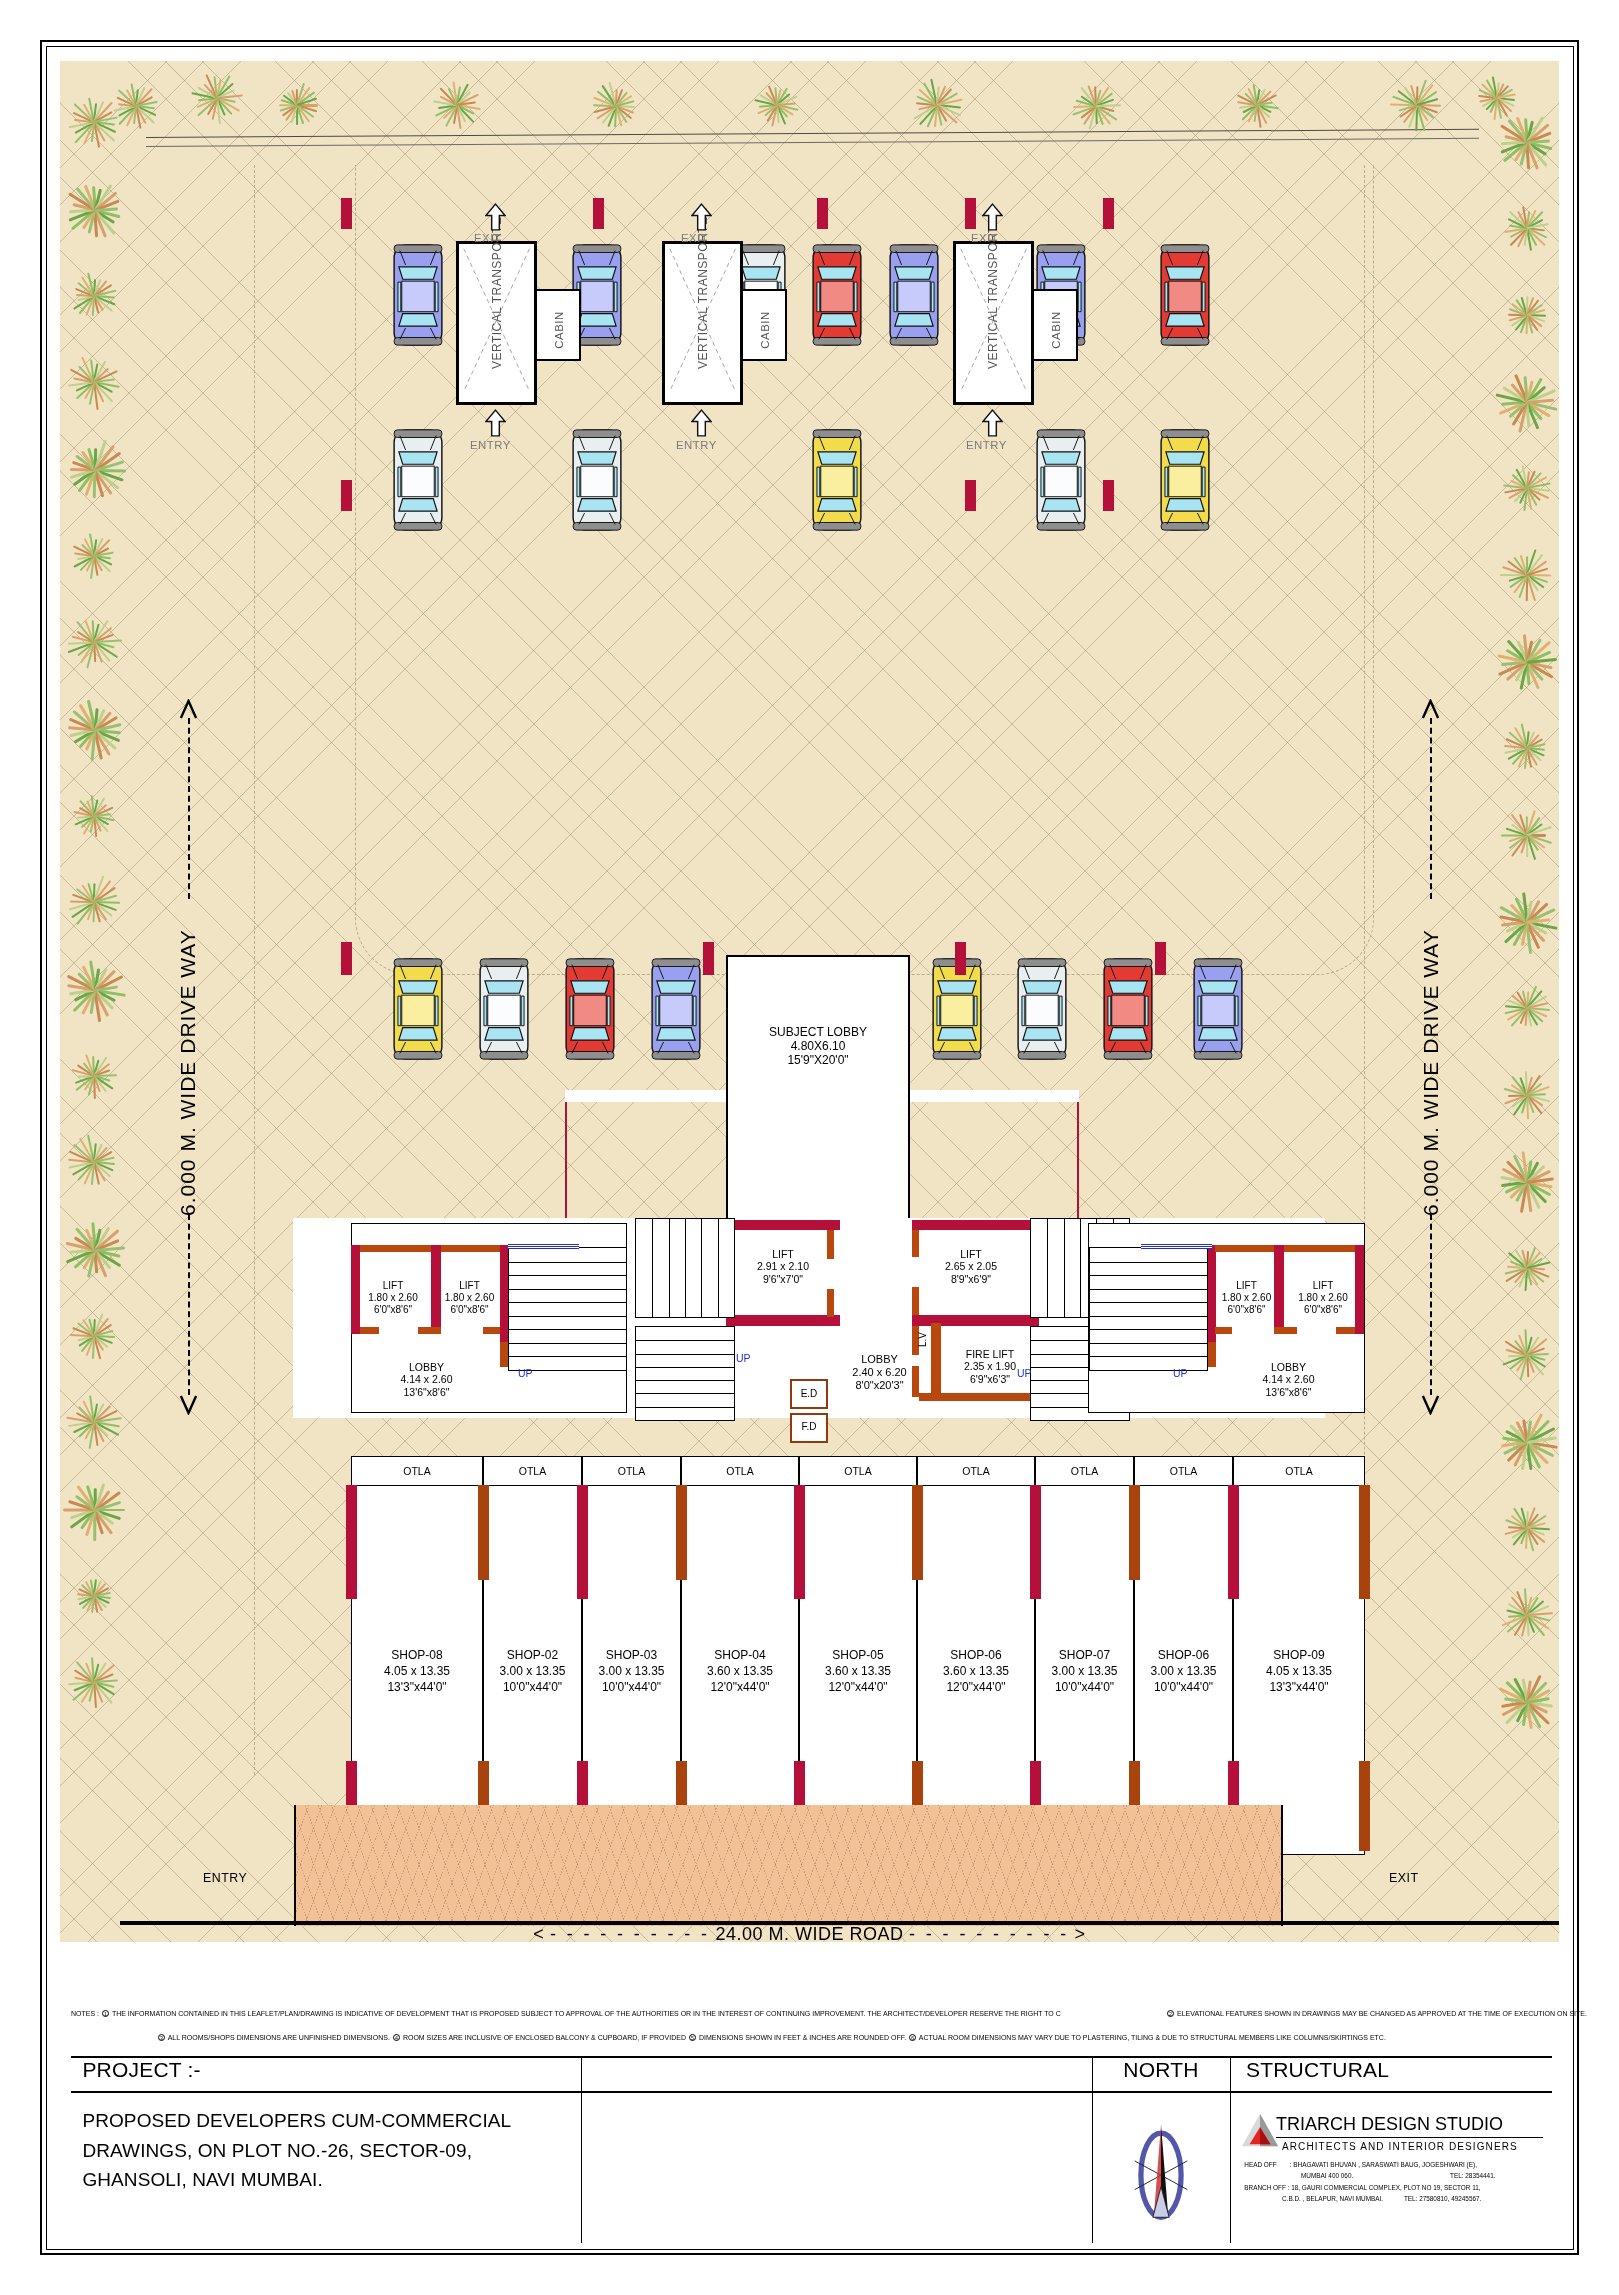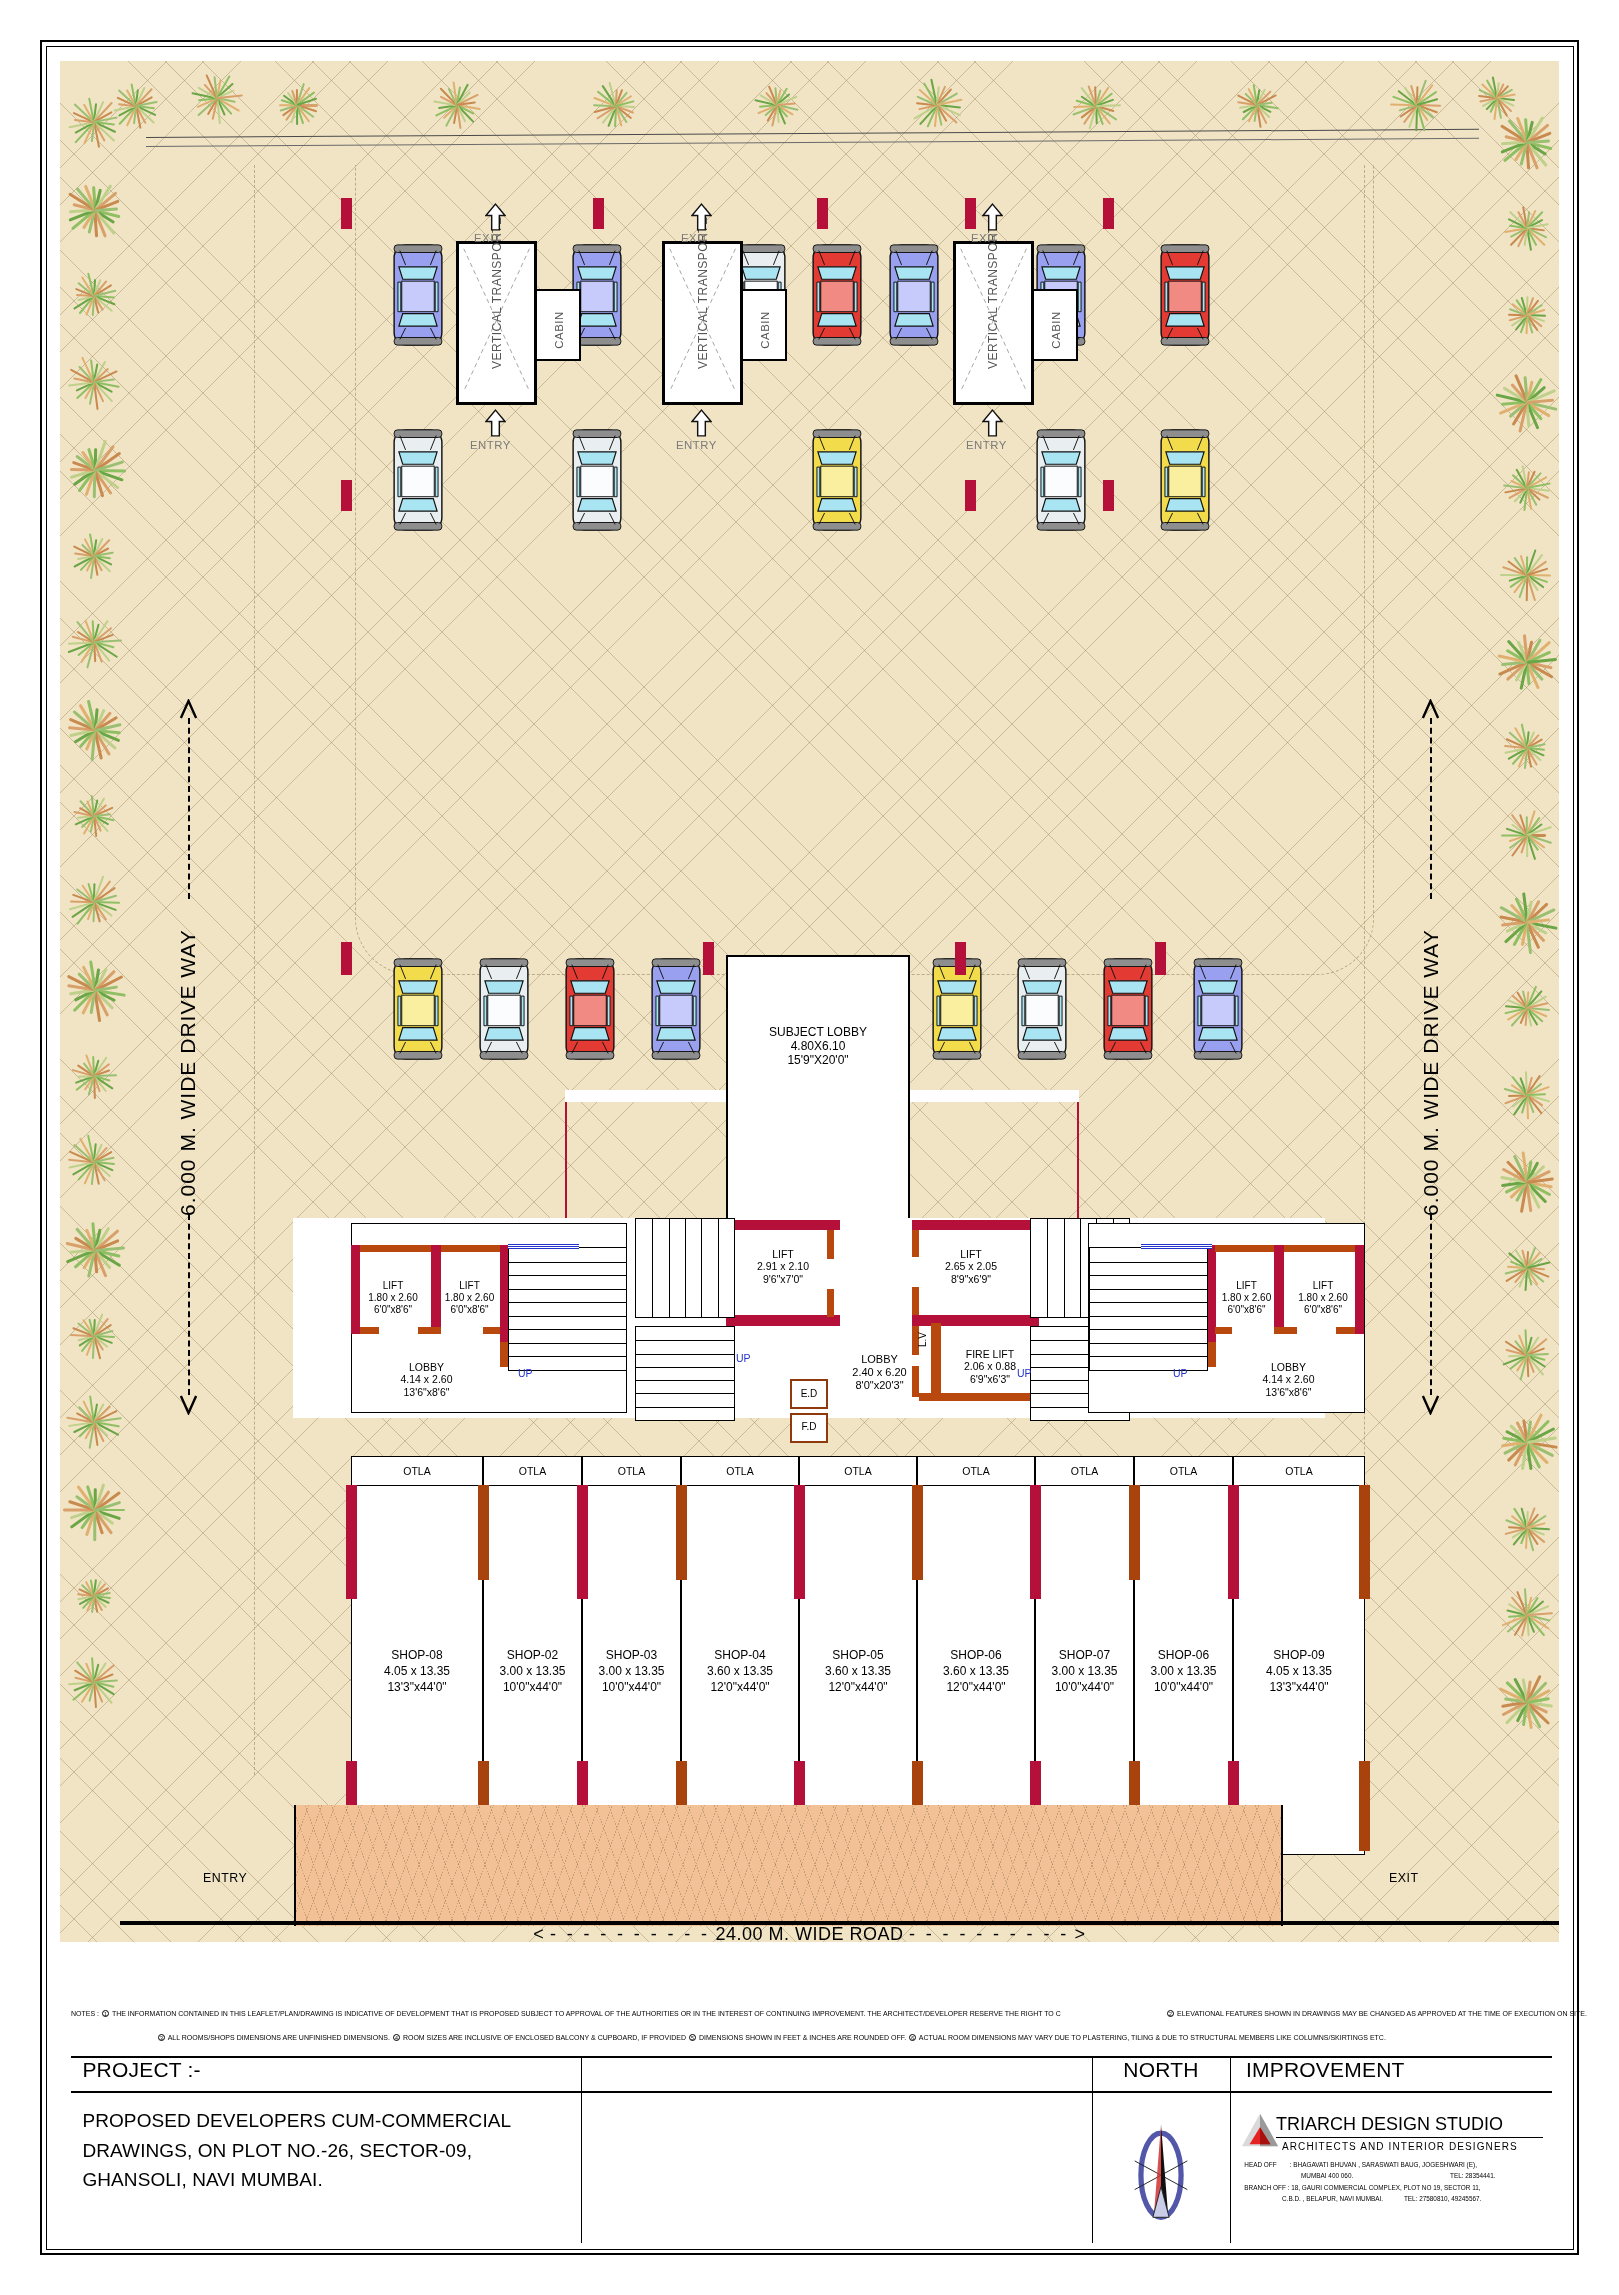--- a/index.html
+++ b/index.html
@@ -1653,21 +1653,21 @@
         <div>2.65 x 2.05</div>
         <div>8'9"x6'9"</div>
       </div>
 
       <div class="wall-br" style="left:852px;top:1265px;width:6.7px;height:29px;"></div>
       <div class="wall-br" style="left:852px;top:1305px;width:6.7px;height:31px;"></div>
       <div class="wall-br" style="left:871px;top:1262px;width:9.5px;height:76px;"></div>
       <div class="wall-br" style="left:859px;top:1332px;width:124px;height:7.6px;"></div>
       <div class="lbl" style="left:880px;top:1287px;width:100px;font-size:10.5px;">
         <div>FIRE LIFT</div>
-        <div>2.06 x 0.88</div>
+        <div>2.35 x 1.90</div>
         <div>6'9"x6'3"</div>
       </div>
       <div class="lbl" style="left:857px;top:1286px;font-size:10px;transform:rotate(-90deg);transform-origin:left top;">L.V</div>
 
       <div class="lbl" style="left:772px;top:1292px;width:95px;font-size:11px;">
         <div>LOBBY</div>
         <div>2.40 x 6.20</div>
         <div>8'0"x20'3"</div>
       </div>
 
@@ -1954,21 +1954,21 @@
       <span>DIMENSIONS SHOWN IN FEET &amp; INCHES ARE ROUNDED OFF.</span>
       <span class="circ">6</span>
       <span>ACTUAL ROOM DIMENSIONS MAY VARY DUE TO PLASTERING, TILING &amp; DUE TO STRUCTURAL MEMBERS LIKE COLUMNS/SKIRTINGS ETC.</span>
     </div>
   </div>
 
   <div id="titleblock">
     <div class="tb-row1">
       <div class="tb-cell tb-head" style="left:11.4px;">PROJECT :-</div>
       <div class="tb-cell tb-head center" style="left:1021px;width:138px;">NORTH</div>
-      <div class="tb-cell tb-head" style="left:1175px;">IMPROVEMENT</div>
+      <div class="tb-cell tb-head" style="left:1175px;">STRUCTURAL</div>
       <div class="tb-v" style="left:510px;"></div>
       <div class="tb-v" style="left:1021px;"></div>
       <div class="tb-v" style="left:1159px;"></div>
     </div>
 
     <div class="tb-row2">
       <div class="tb-v" style="left:510px;"></div>
       <div class="tb-v" style="left:1021px;"></div>
       <div class="tb-v" style="left:1159px;"></div>
 

